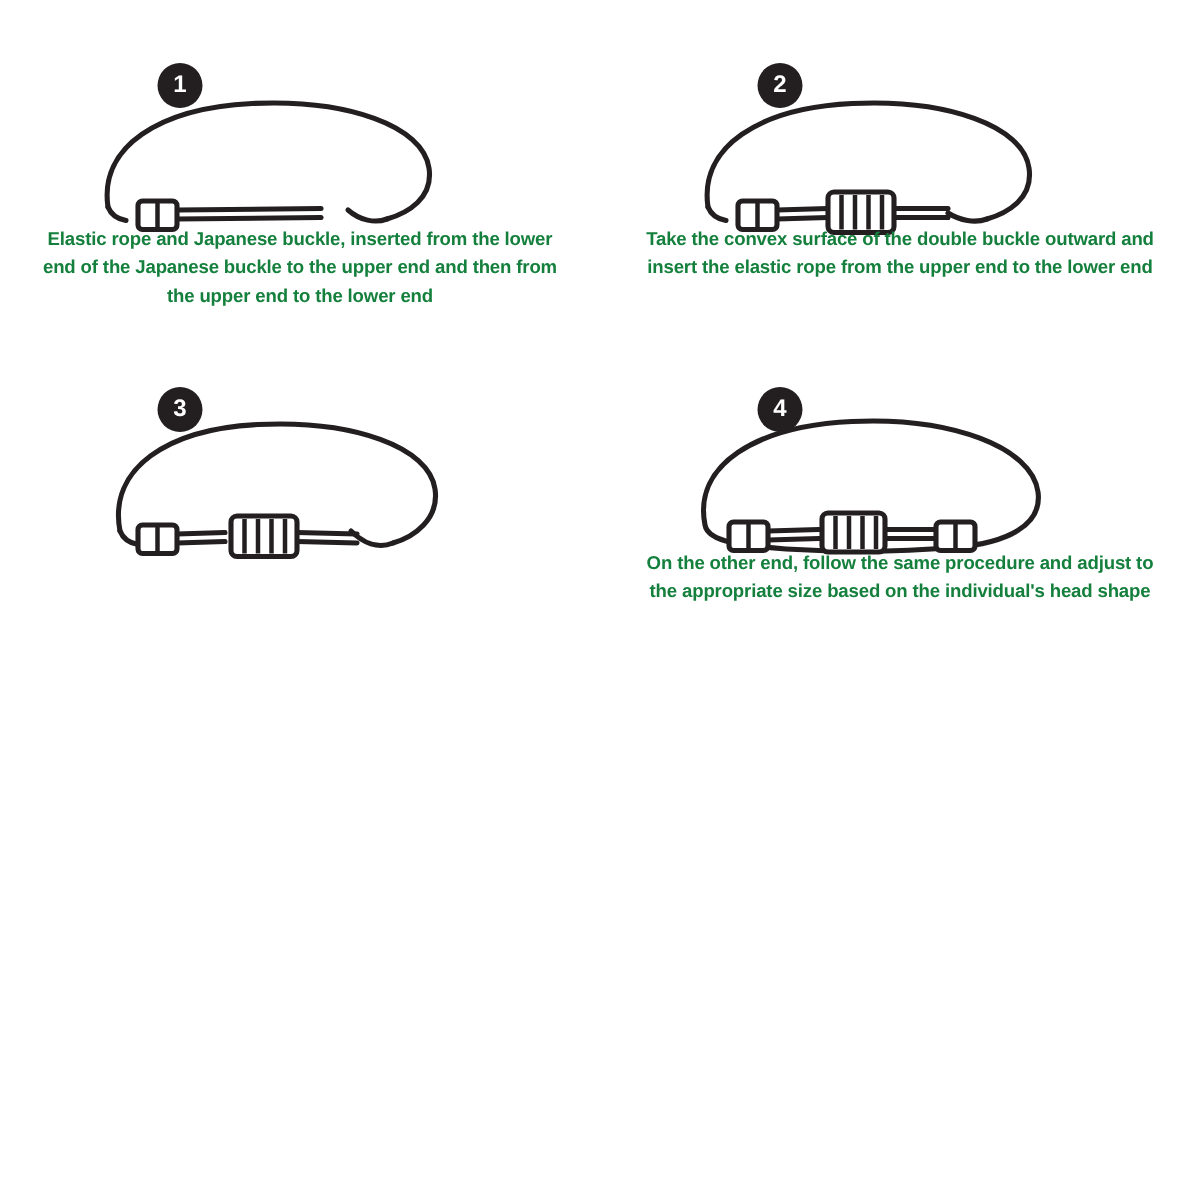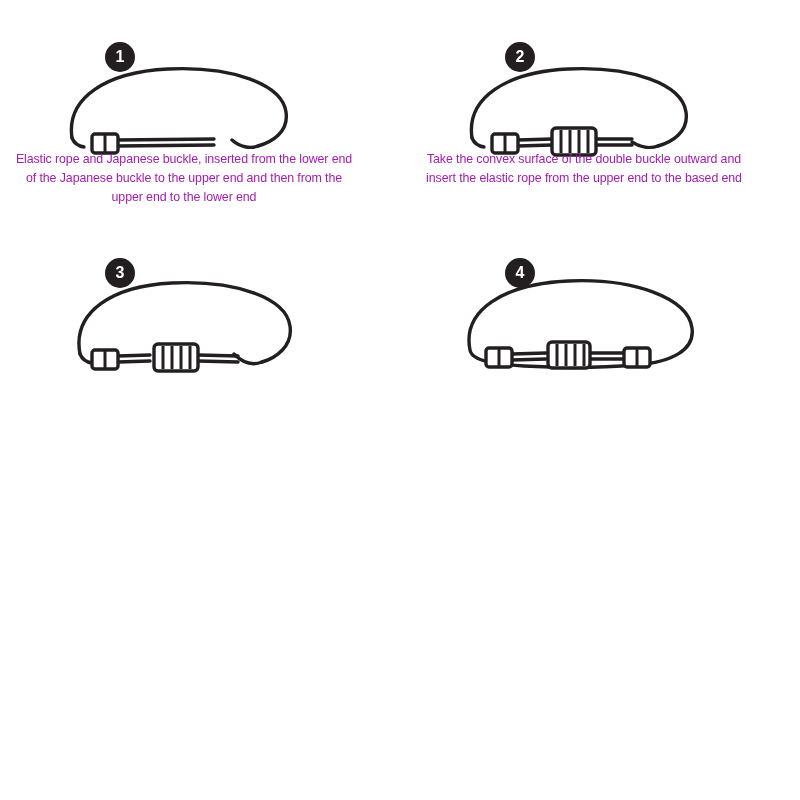--- a/index.html
+++ b/index.html
@@ -50,28 +50,28 @@
   }
   .cell .badge { left: 105px; top: 42px; }
   .art {
     position: absolute;
     left: 0;
     width: 400px;
   }
   .cell .art { top: 50px; height: 100px; }
   .caption {
     position: absolute;
-    left: 12px;
+    left: 28px;
     width: 344px;
     text-align: center;
     font-size: 12.4px;
-    font-weight: normal;
+    font-weight: bold;
     line-height: 1.55;
     letter-spacing: -0.1px;
-    color: #a21caf;
+    color: #15803d;
   }
   .cell .caption { top: 150px; }
   svg { display: block; overflow: visible; }
 </style>
 </head>
 <body>
 
 <div id="sheet">
   <div class="grid">
 
@@ -119,21 +119,21 @@
           </g>
           <g>
             <rect x="152" y="78" width="44" height="27" rx="4" fill="#ffffff" stroke="#231f20" stroke-width="3.4"></rect>
             <line x1="161" y1="80" x2="161" y2="103" stroke="#231f20" stroke-width="3"></line>
             <line x1="170" y1="80" x2="170" y2="103" stroke="#231f20" stroke-width="3"></line>
             <line x1="179" y1="80" x2="179" y2="103" stroke="#231f20" stroke-width="3"></line>
             <line x1="188" y1="80" x2="188" y2="103" stroke="#231f20" stroke-width="3"></line>
           </g>
         </svg>
       </div>
-      <div class="caption">Take the convex surface of the double buckle outward and insert the elastic rope from the upper end to the based end</div>
+      <div class="caption">Take the convex surface of the double buckle outward and insert the elastic rope from the upper end to the lower end</div>
     </div>
 
     <div class="cell r1">
       <div class="badge">3</div>
       <div class="art">
         <svg width="400" height="110" viewBox="0 0 400 110">
           <g fill="none" stroke="#231f20" stroke-width="3.4" stroke-linecap="round" stroke-linejoin="round">
             <path d="M80 88 C72 46 112 20 172 17 C236 14 286 32 290 60 C293 80 276 92 262 96"></path>
             <path d="M262 96 C252 100 242 96 234 88"></path>
             <path d="M80 88 C82 93 86 96 92 97"></path>
@@ -179,20 +179,21 @@
             <line x1="166" y1="78" x2="166" y2="100" stroke="#231f20" stroke-width="3"></line>
             <line x1="175" y1="78" x2="175" y2="100" stroke="#231f20" stroke-width="3"></line>
             <line x1="184" y1="78" x2="184" y2="100" stroke="#231f20" stroke-width="3"></line>
           </g>
           <g>
             <rect x="224" y="82" width="26" height="19" rx="3" fill="#ffffff" stroke="#231f20" stroke-width="3.4"></rect>
             <line x1="237" y1="83" x2="237" y2="100" stroke="#231f20" stroke-width="3"></line>
           </g>
         </svg>
       </div>
+      <div class="caption">On the other end, follow the same procedure and adjust to the appropriate size based on the individual's head shape</div>
     </div>
 
     <div class="cell r3">
       
       
       
     </div>
 
     <div class="cell r3">
       

